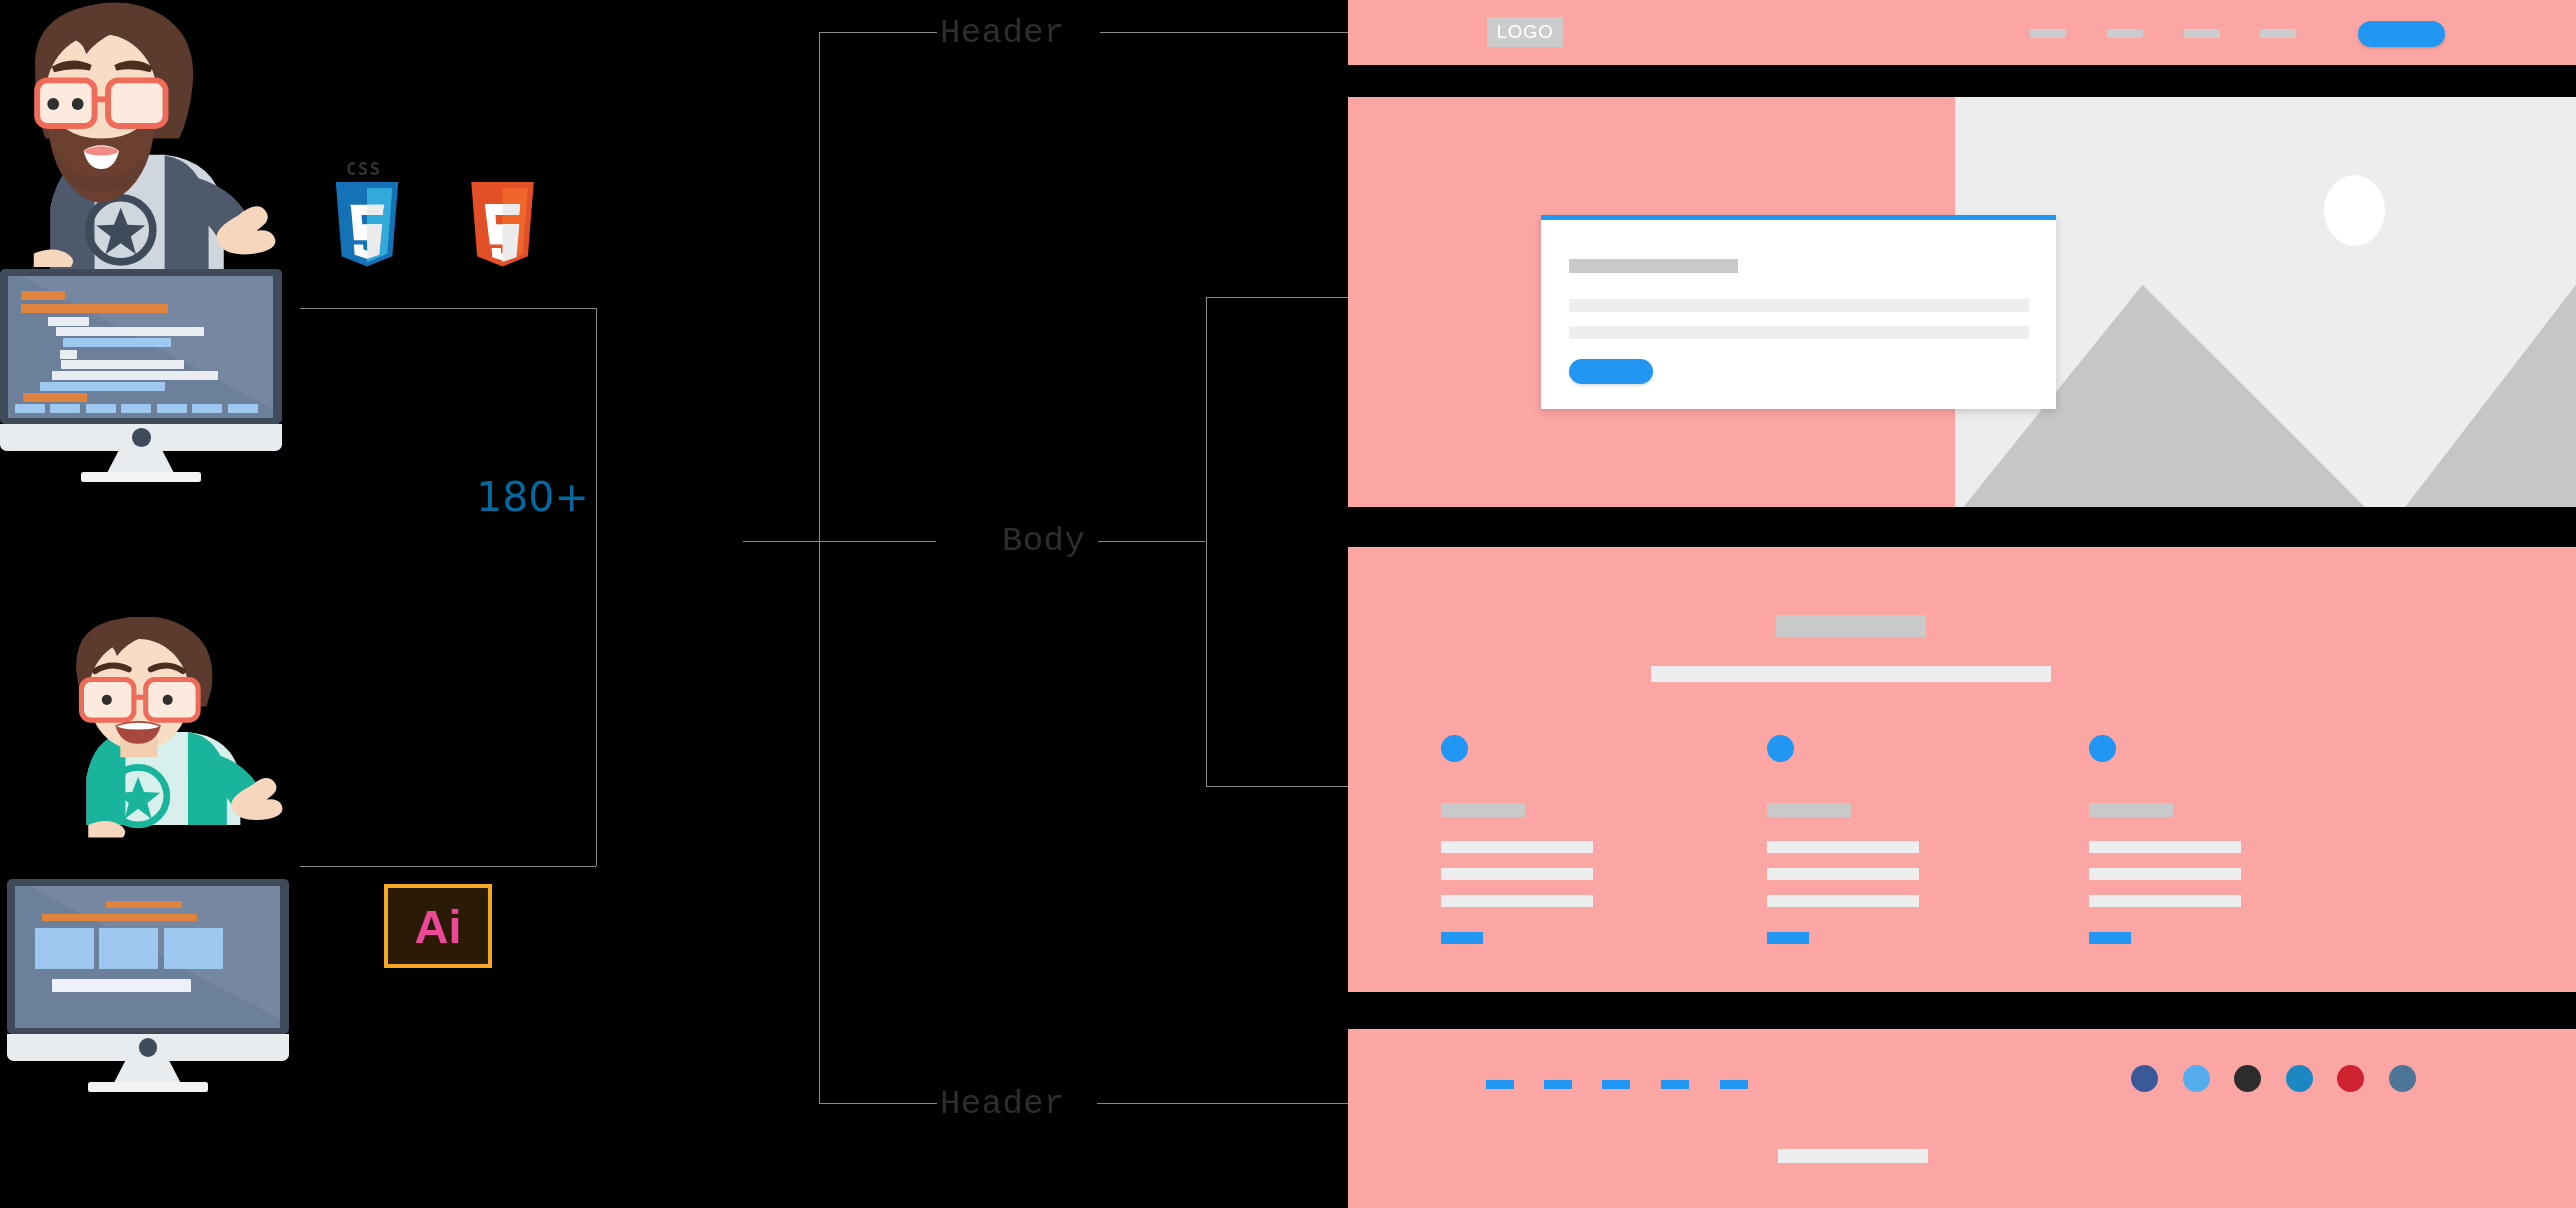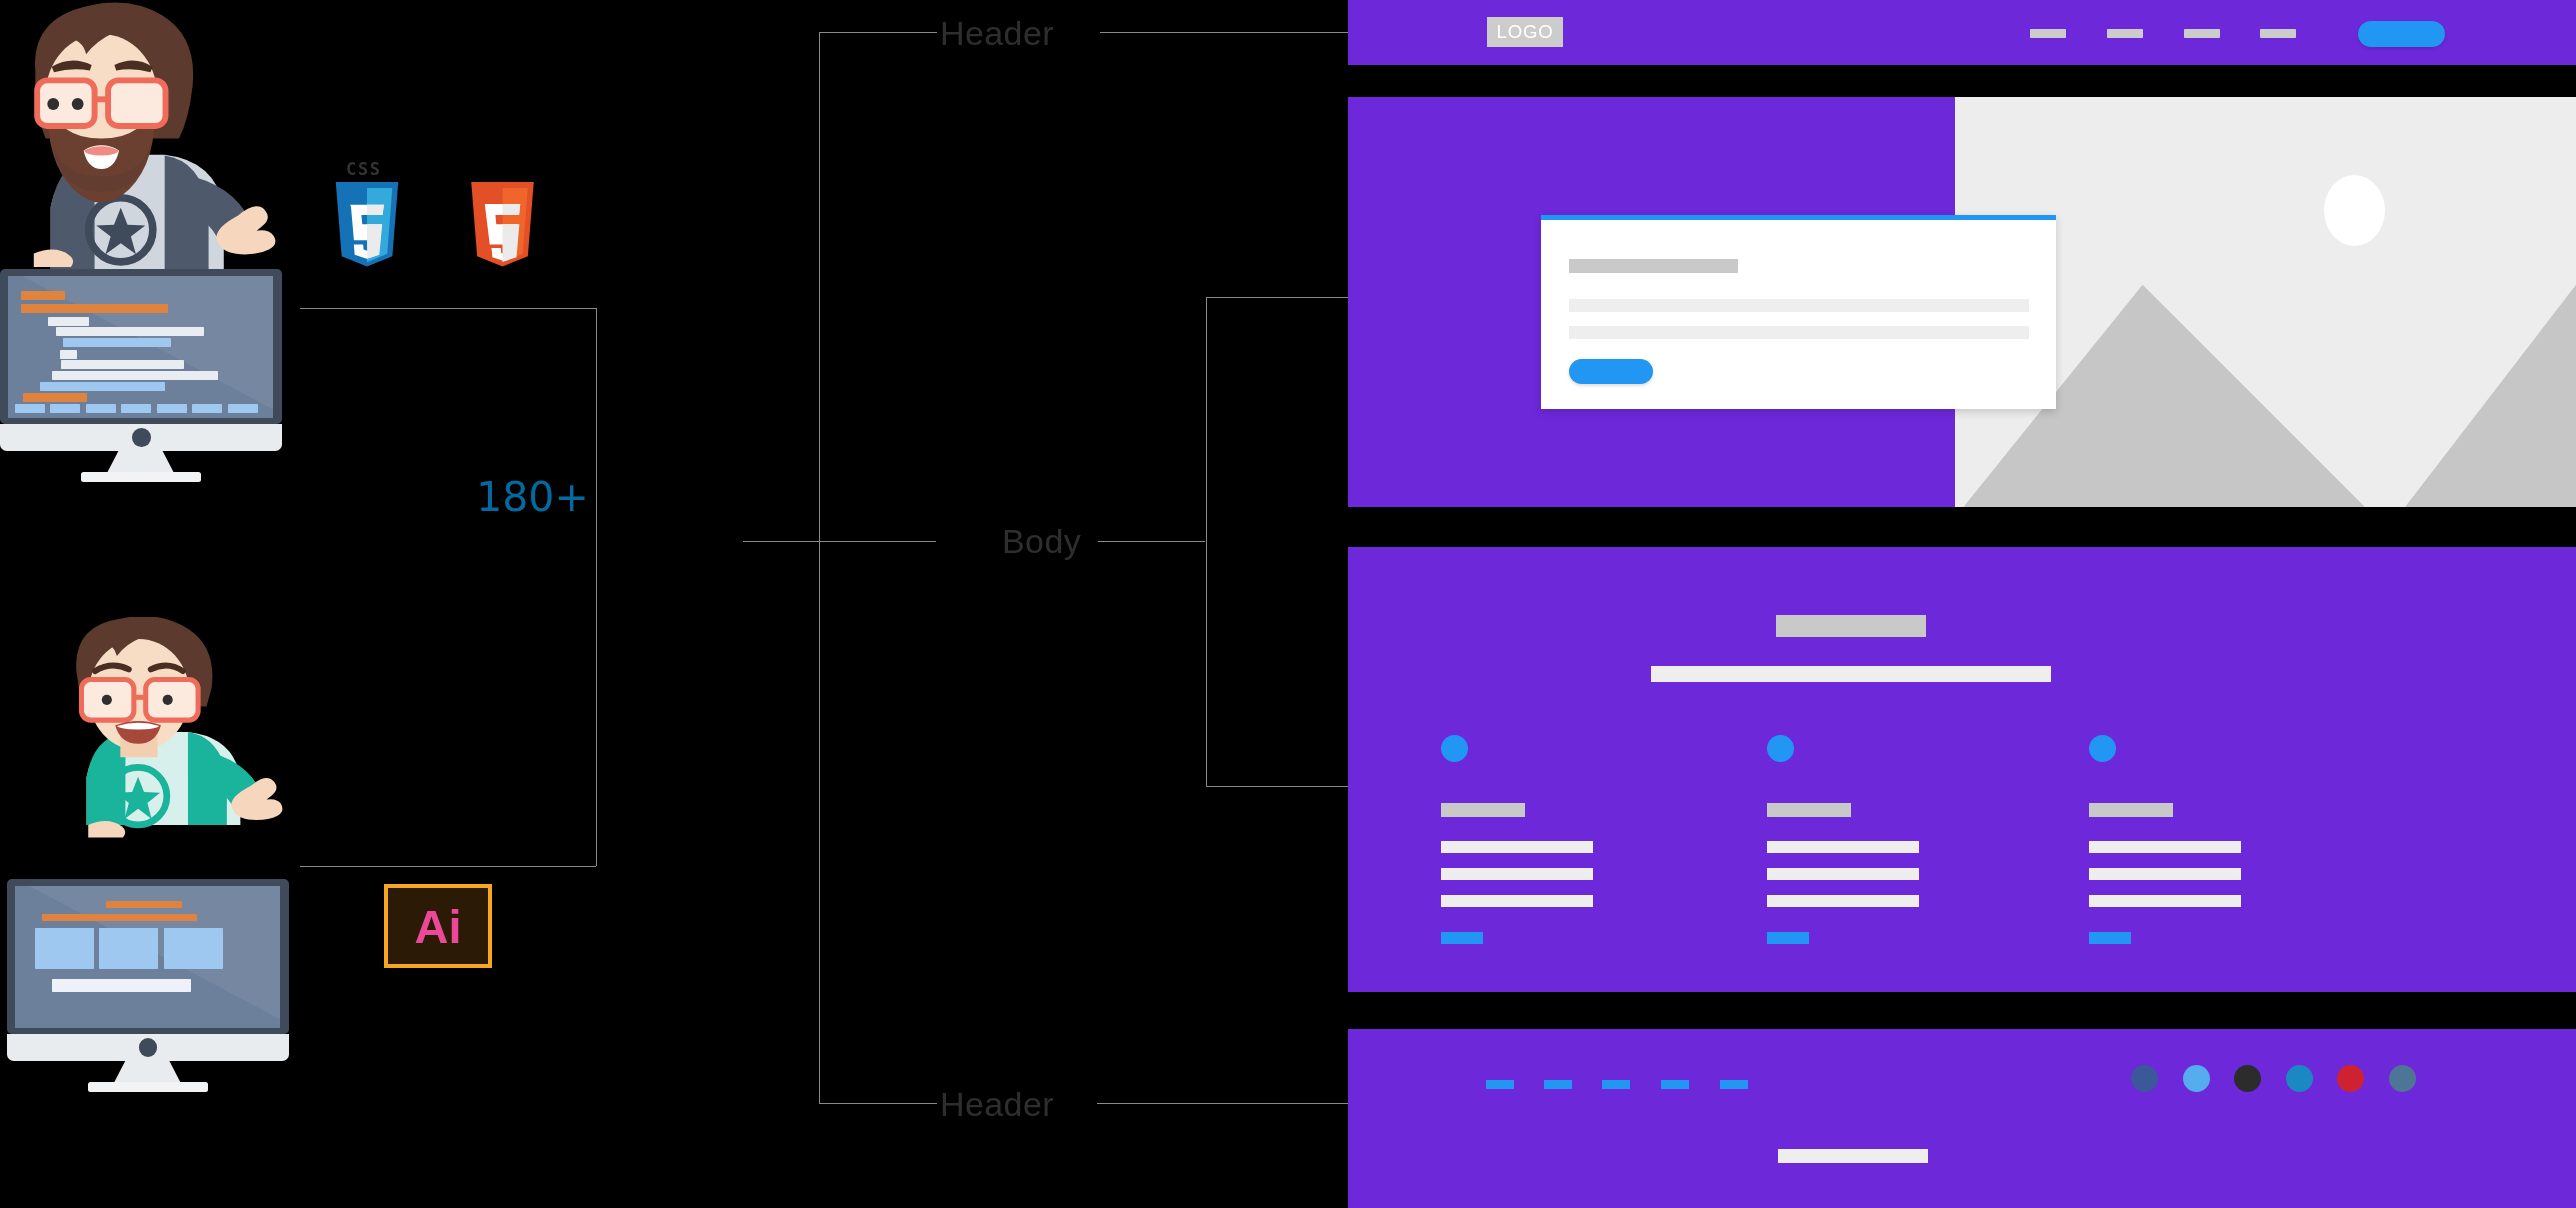--- a/index.html
+++ b/index.html
@@ -26,29 +26,29 @@
   .mon-neck { position:absolute; background:#e9ecef; }
   .mon-foot { position:absolute; background:#f1f3f5; border-radius:2.5px; }
   .codeline { position:absolute; height:9.3px; border-radius:0.8px; }
 
   
   .line-h { position:absolute; height:0.8px; background:#8a8a8a; }
   .line-v { position:absolute; width:0.8px; background:#8a8a8a; }
   .enddot { position:absolute; width:9.3px; height:9.3px; border-radius:50%; background:#606060; }
   .dlabel {
     position:absolute; color:#2e2e2e; font-size:34px; letter-spacing:0.4px;
-    font-family:Liberation Sans, sans-serif; white-space:nowrap;
+    font-family:Liberation Mono, monospace; white-space:nowrap;
   }
   .big-label {
     position:absolute; color:#0369a1; font-size:41px; line-height:1.12; text-align:center;
     font-family:"DejaVu Sans", sans-serif; white-space:nowrap;
   }
 
   
-  .panel { position:absolute; background:#6d28d9; }
+  .panel { position:absolute; background:#fca5a5; }
 
   .logo-box {
     position:absolute; background:#cccccc; color:#ffffff;
     display:flex; align-items:center; justify-content:center;
     font-size:18.6px; letter-spacing:0.8px; font-family:"Liberation Sans", sans-serif;
   }
   .navbar { position:absolute; background:#cccccc; border-radius:0.8px; }
   .btn-pill { position:absolute; background:#2196f3; border-radius:18.6px; box-shadow:0 1.7px 3.4px rgba(0,0,0,0.14); }
   .btn-rect { position:absolute; background:#2196f3; }
 

